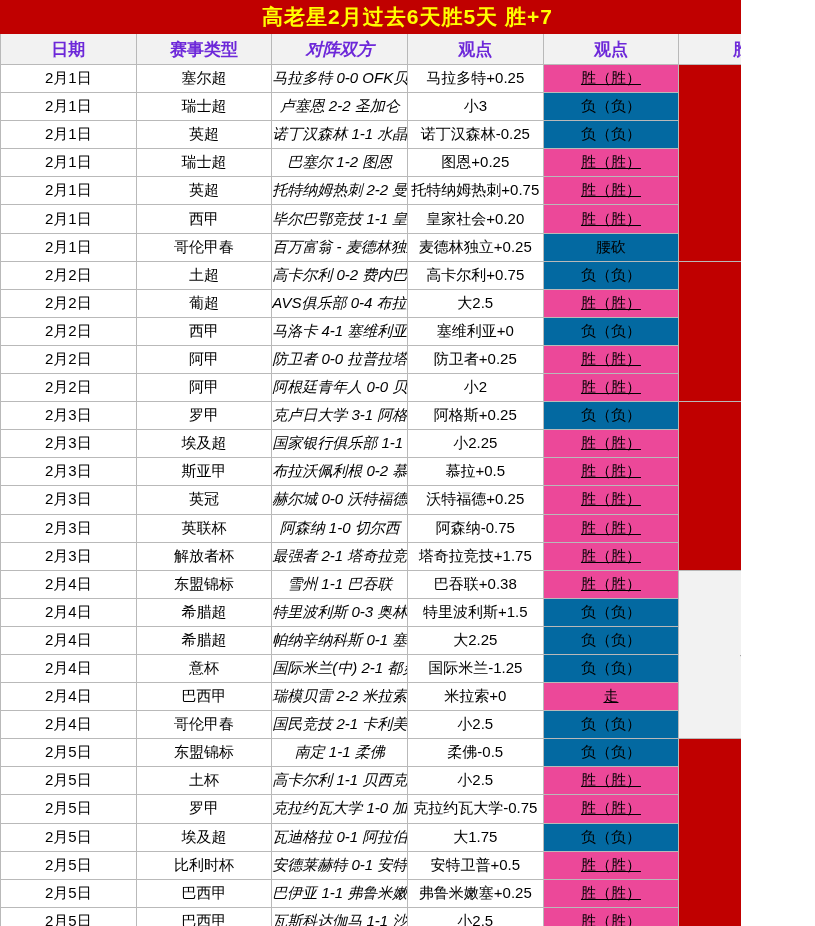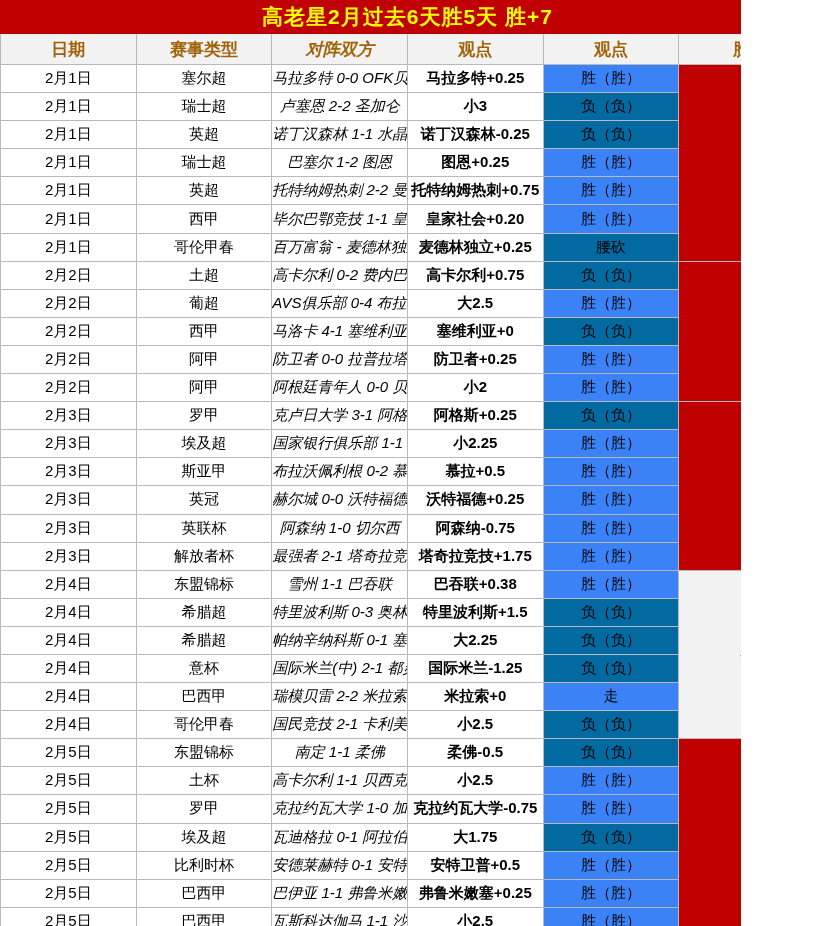--- a/index.html
+++ b/index.html
@@ -9,32 +9,32 @@
     -webkit-font-smoothing:antialiased;
   }
   #sheet{width:741px;height:926px;position:relative;overflow:hidden;}
   table{border-collapse:collapse;width:815px;table-layout:fixed;}
   td,th{border:1px solid #b9b9b9;padding:0;text-align:center;vertical-align:middle;}
   .title-row td{
     background:#c00000;color:#ffff00;font-weight:bold;font-size:21px;
     height:32px;letter-spacing:1px;border:1px solid #c00000;
   }
   .head-row td{
-    background:#f2f2f2;color:#a16207;font-weight:bold;font-size:17px;height:30px;
+    background:#f2f2f2;color:#6d28d9;font-weight:bold;font-size:17px;height:30px;
   }
   .r td{height:27.1px;font-size:15px;color:#000;}
   .c-date{width:70px;}
   .c-league{width:96px;}
   .c-match{width:272px;font-style:italic;}
-  .c-view{width:198px;font-weight:bold;}
+  .c-view{width:198px;}
   .c-result{width:112px;}
   .c-sum{width:63px;}
   .win{color:#ff6b4a;}
   .lose{color:#000000;}
-  .bg-win{background:#3b82f6;}
+  .bg-win{background:#ec4899;text-decoration:underline;}
   .bg-none{background:#0369a1;}
   .sumcell{font-size:28px;font-weight:normal;color:#ffffff;background:#c00000;}
   .sumcell.light{background:#f2f2f2;color:#000000;}
   .match{letter-spacing:0px;}
   .nowrap{white-space:nowrap;overflow:hidden;}
 </style>
 </head>
 <body>
 
 <div id="sheet">

